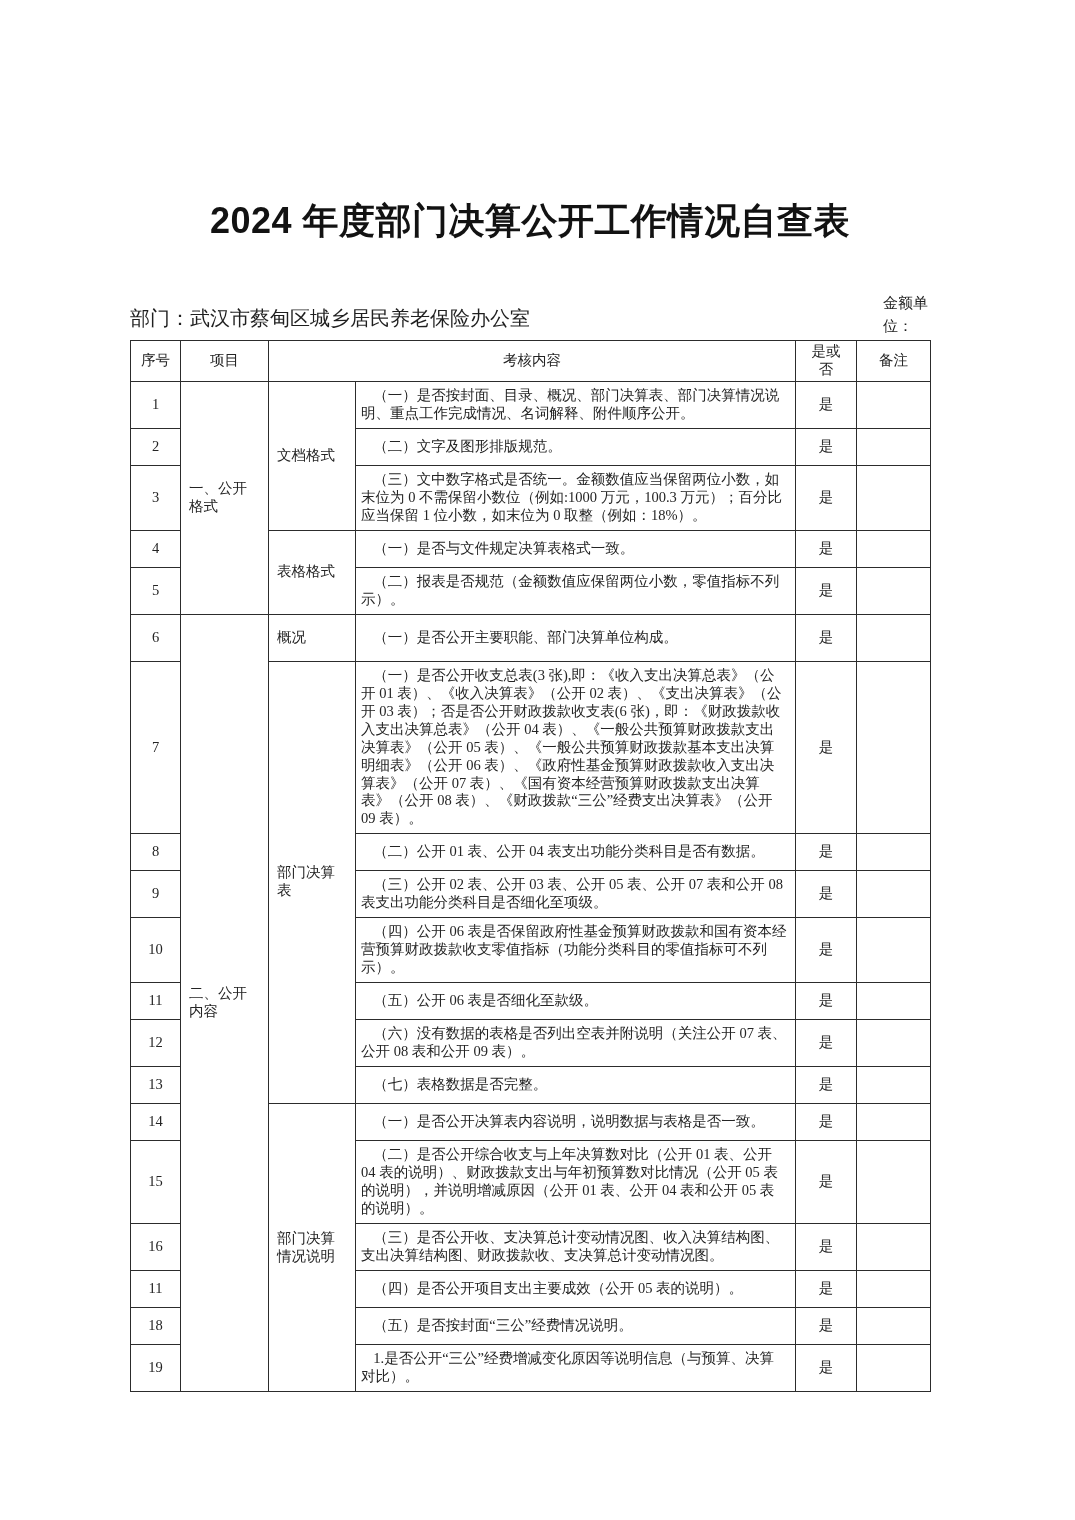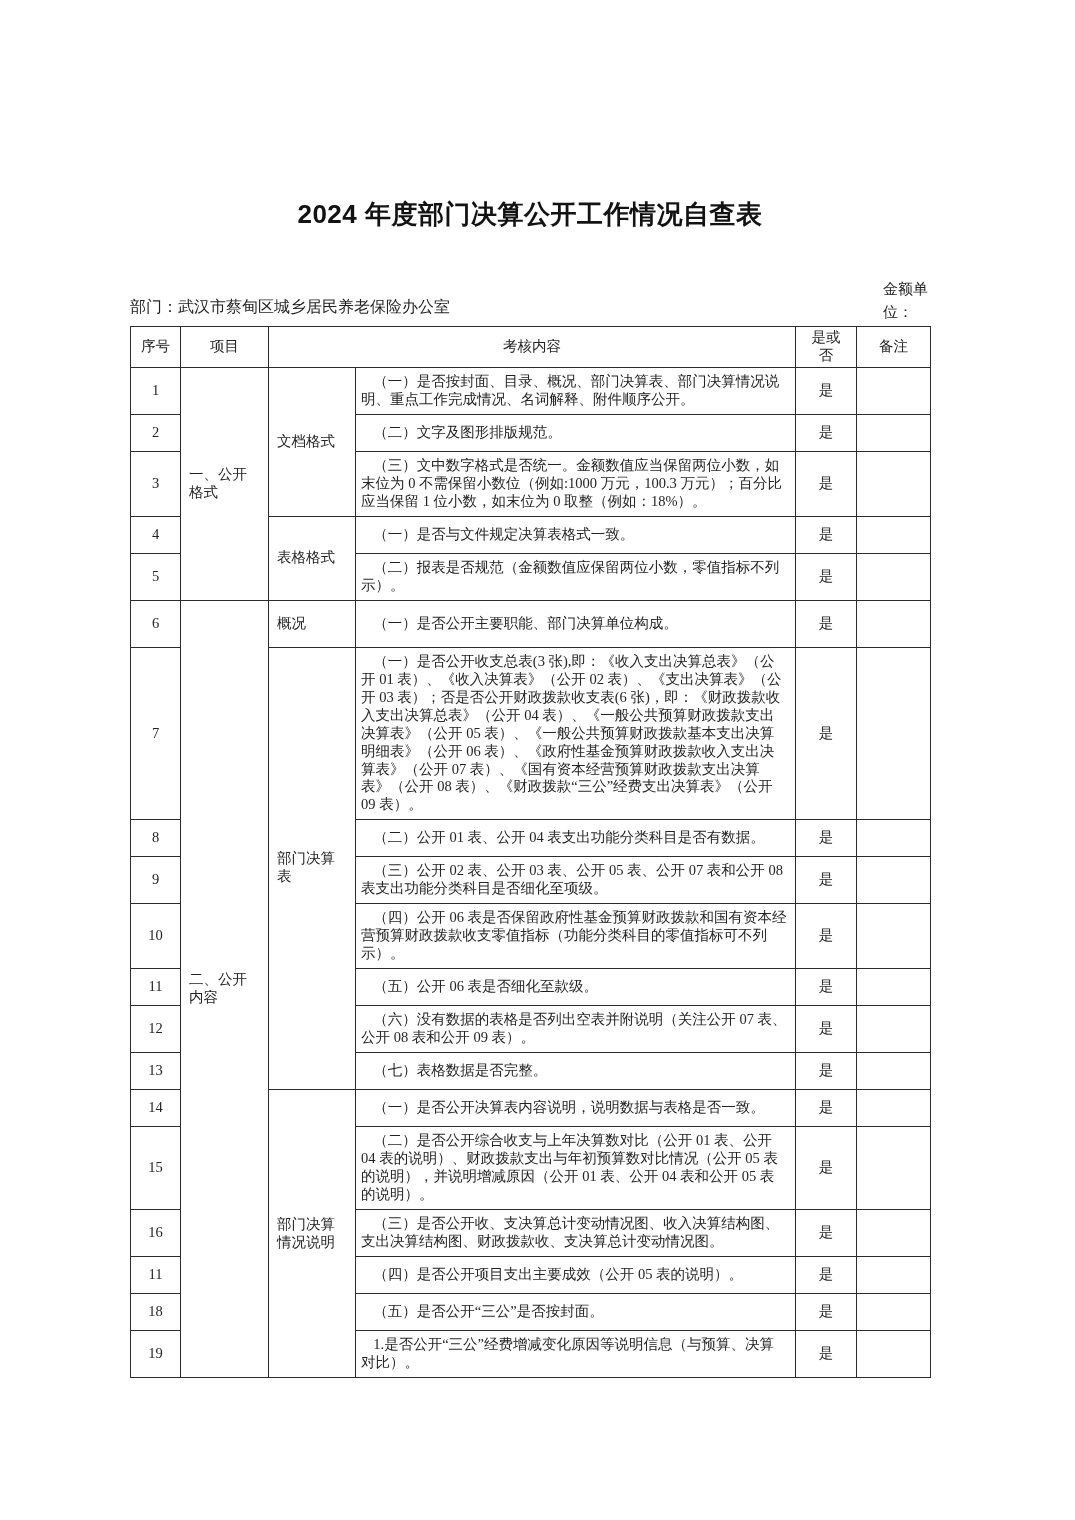--- a/index.html
+++ b/index.html
@@ -11,32 +11,32 @@
     padding: 197px 145px 0 130px;
     font-family: "Liberation Serif", "DejaVu Serif", serif;
     color: #1f1f1f;
     overflow: hidden;
   }
   .title {
     margin: 0 0 46px 0;
     text-align: center;
     font-family: "Liberation Sans", "DejaVu Sans", sans-serif;
     font-weight: 700;
-    font-size: 26px;
+    font-size: 36px;
     letter-spacing: 0.5px;
     color: #121212;
   }
   .meta {
     display: flex;
     justify-content: space-between;
     align-items: flex-end;
     margin-bottom: 3px;
   }
   .dept {
-    font-size: 16px;
+    font-size: 20px;
     padding-bottom: 5px;
   }
   .unit {
     font-size: 15px;
     line-height: 1.5;
     text-align: left;
     white-space: pre-line;
     padding-right: 2px;
   }
   table.checklist {
@@ -204,21 +204,21 @@
         <td class="remark"></td>
       </tr>
       <tr>
         <td class="num">11</td>
         <td class="content">（四）是否公开项目支出主要成效（公开 05 表的说明）。</td>
         <td class="answer">是</td>
         <td class="remark"></td>
       </tr>
       <tr>
         <td class="num">18</td>
-        <td class="content">（五）是否公开“三公”是否按封面。</td>
+        <td class="content">（五）是否按封面“三公”经费情况说明。</td>
         <td class="answer">是</td>
         <td class="remark"></td>
       </tr>
       <tr>
         <td class="num">19</td>
         <td class="content">1.是否公开“三公”经费增减变化原因等说明信息（与预算、决算对比）。</td>
         <td class="answer">是</td>
         <td class="remark"></td>
       </tr>
     </tbody>

